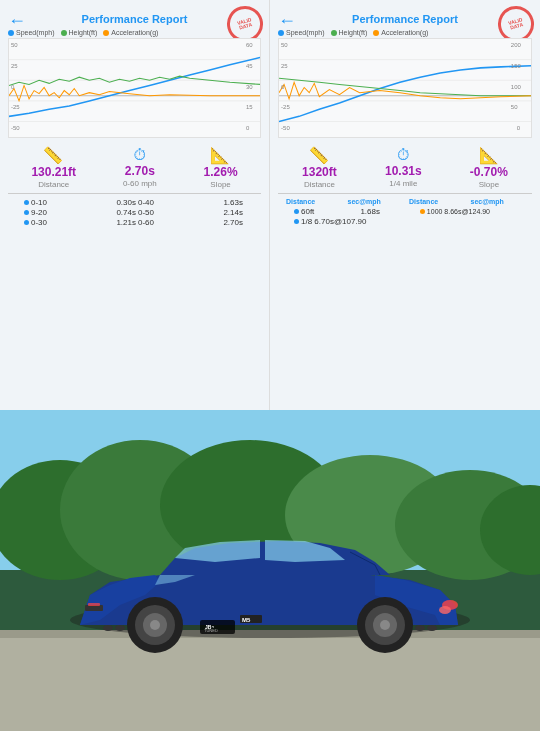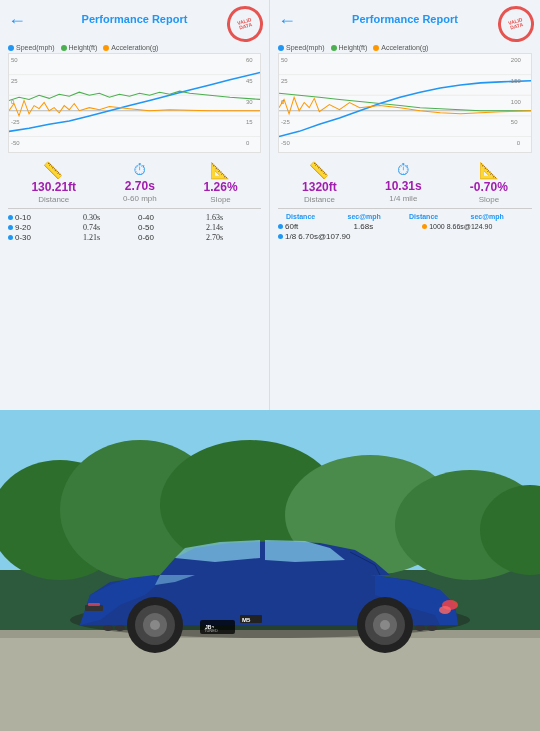--- a/index.html
+++ b/index.html
@@ -35,21 +35,21 @@
       display: inline-block;
       margin-bottom: 2px;
     }
 
     .panel-title {
       text-align: center;
       color: #2196F3;
       font-size: 11px;
       font-weight: bold;
       margin-top: -18px;
-      margin-bottom: 19px;
+      margin-bottom: 4px;
     }
 
     .stamp {
       position: absolute;
       top: 6px;
       right: 6px;
       width: 36px;
       height: 36px;
       border: 3px solid #e53935;
       border-radius: 50%;
@@ -174,26 +174,26 @@
     }
 
     .times-section {
       margin-top: 4px;
     }
 
     .time-entry {
       display: flex;
       font-size: 8px;
       color: #333;
-      margin: 1px 0;
+      margin: 1px 16px;
       align-items: center;
     }
 
     .time-label { flex: 1; }
-    .time-value { flex: 1; text-align: center; padding-right: 21px; font-family: Liberation Serif, serif; }
+    .time-value { flex: 1; text-align: right; padding-right: 2px; }
   </style>
 </head>
 <body>
 
 <div class="top-section">
 
   <div class="panel panel-left">
     <span class="back-arrow">←</span>
     <div class="panel-title">Performance Report</div>
 

